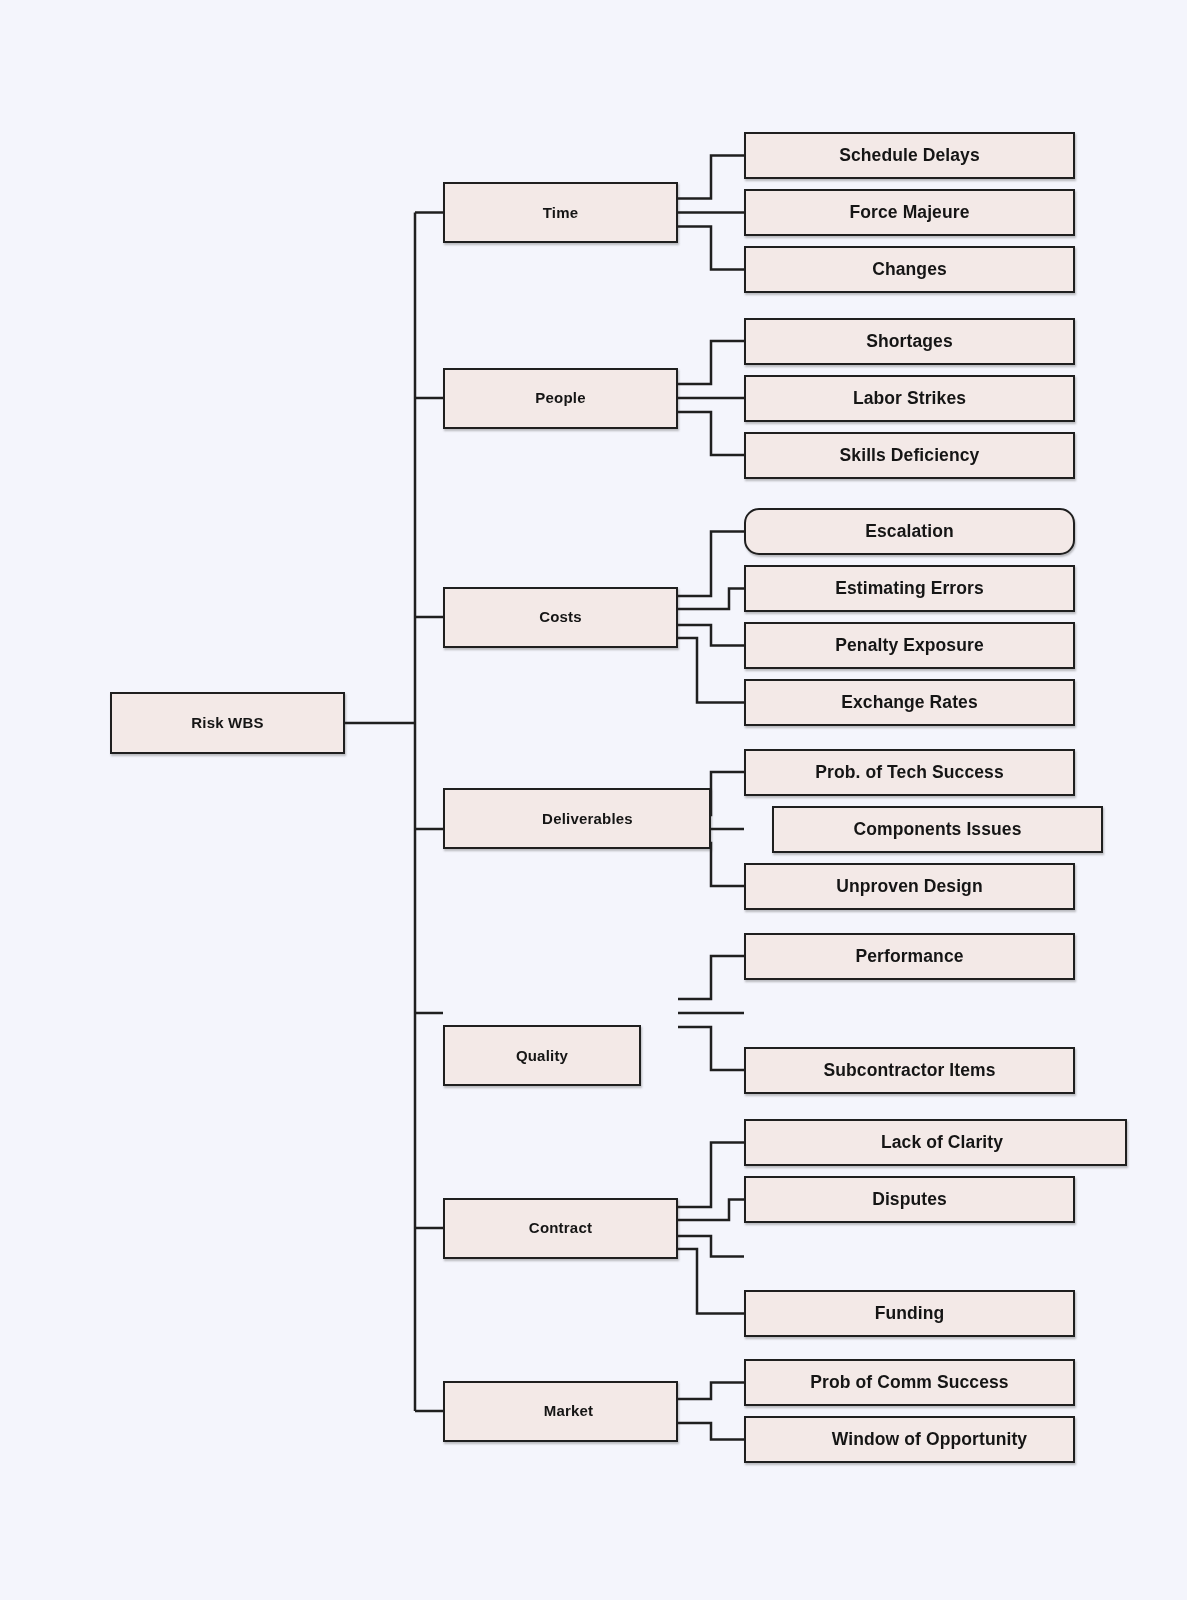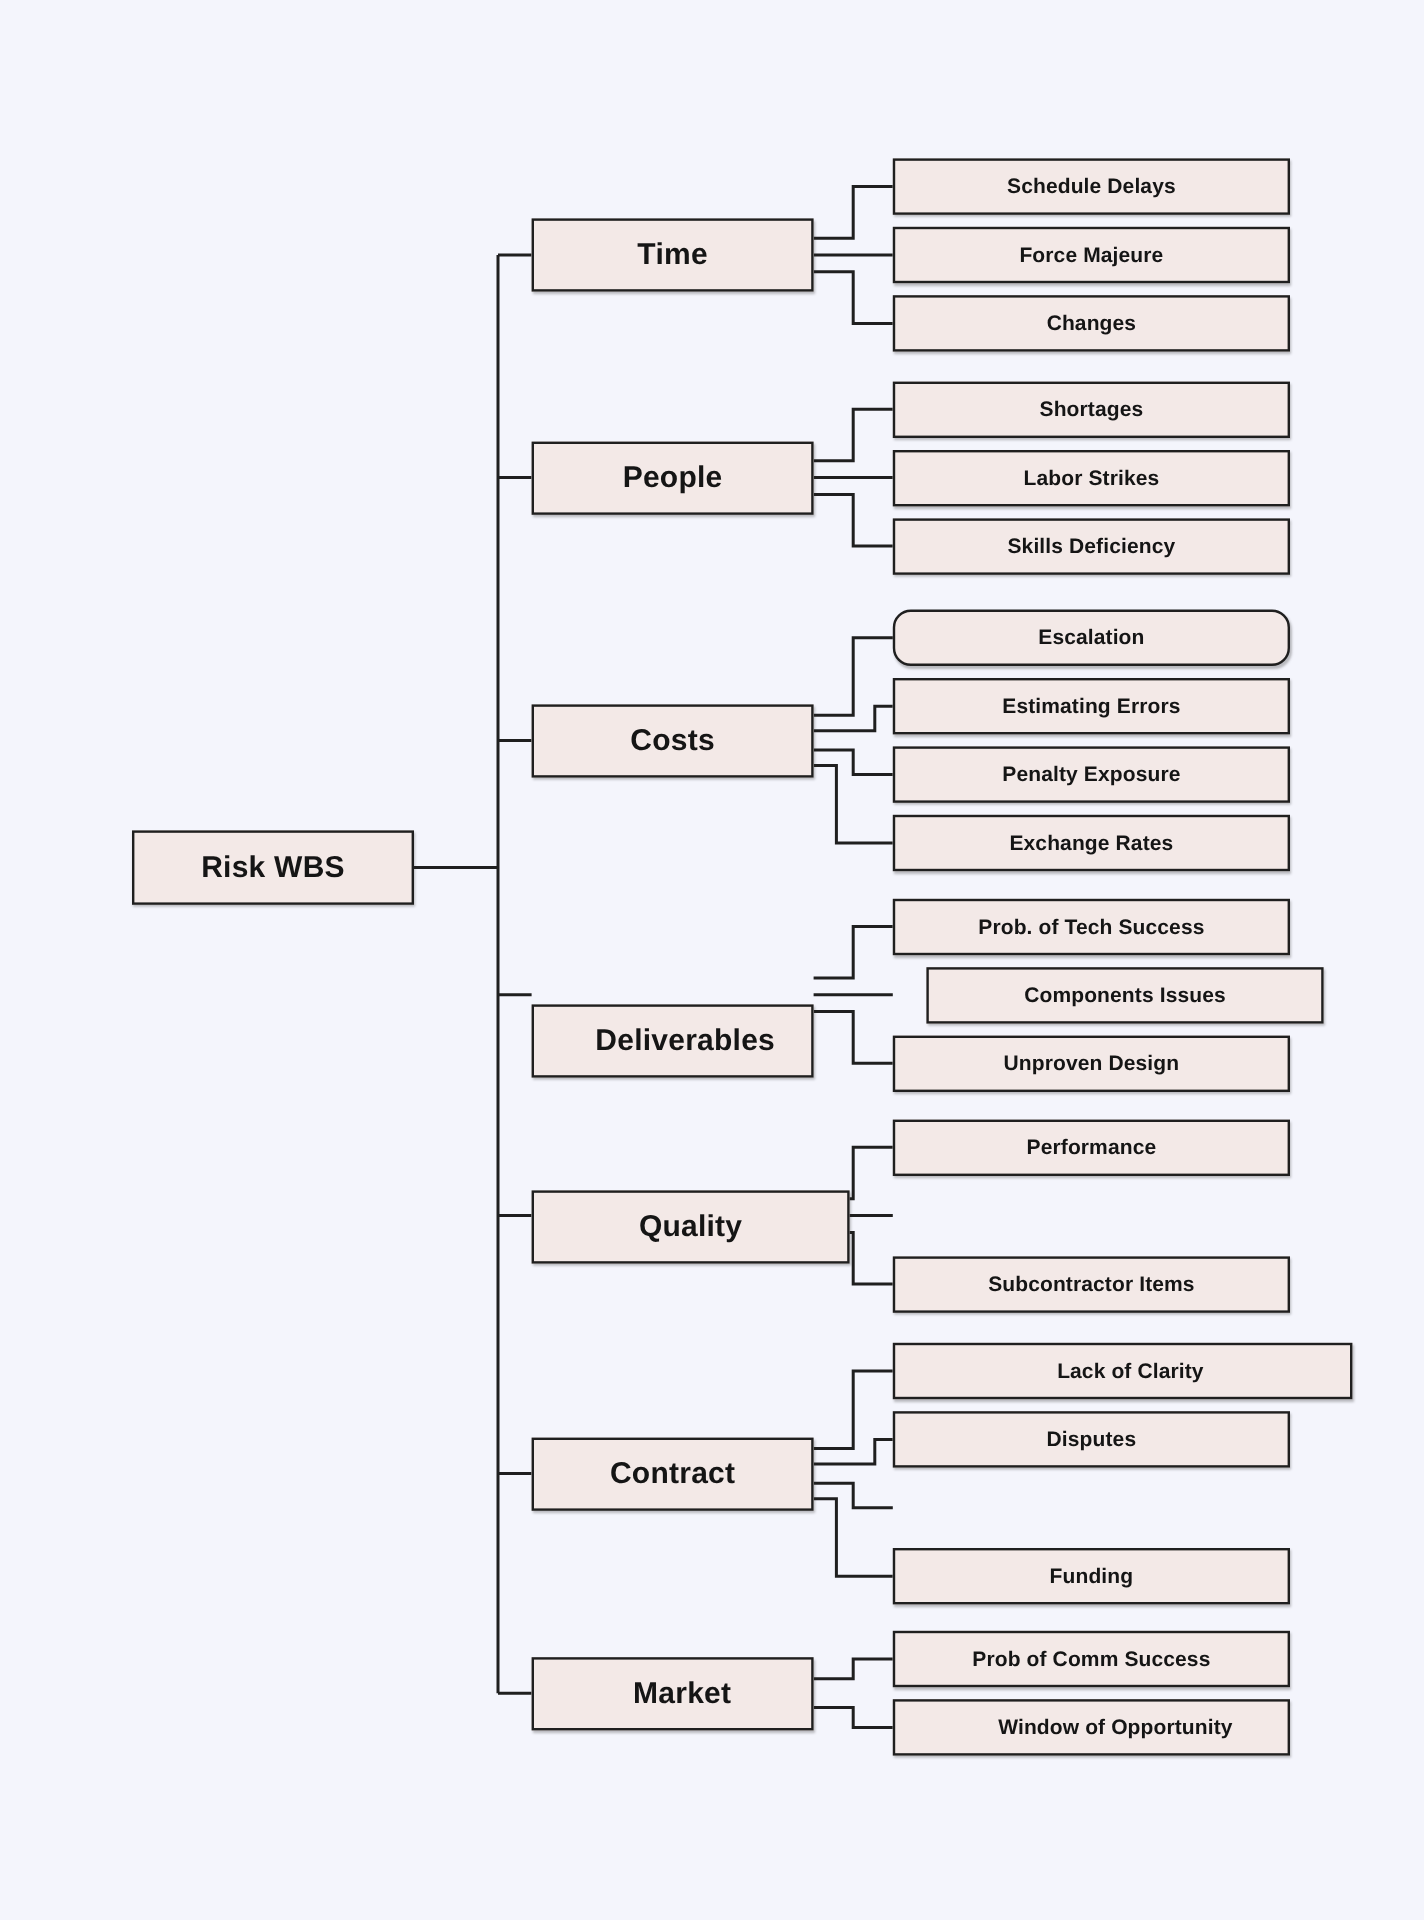--- a/index.html
+++ b/index.html
@@ -29,21 +29,21 @@
     color:var(--text,#151515);
     display:flex;
     align-items:center;
     justify-content:center;
     text-align:center;
     font-weight:700;
     box-shadow:1px 2px 2px rgba(45,45,45,0.3);
     line-height:1.15;
   }
   .leaf{font-size:17.5px;letter-spacing:0.1px;}
-  .cat,.rootnode{font-size:25px;letter-spacing:0.2px;}
+  .cat,.rootnode{font-size:15px;letter-spacing:0.2px;}
 </style>
 </head>
 <body>
 
 <div class="canvas">
   <svg class="connectors" viewBox="0 0 1187 1600" xmlns="http://www.w3.org/2000/svg">
       <path d="M 415 212.5 V 1411" fill="none" stroke="#1f1f1f" stroke-width="2.5"></path>
       <path d="M 345 723 H 415" fill="none" stroke="#1f1f1f" stroke-width="2.5"></path>
       <path d="M 415 212.5 H 443" fill="none" stroke="#1f1f1f" stroke-width="2.5"></path>
       <path d="M 678 198.5 H 711 V 155.5 H 744" fill="none" stroke="#1f1f1f" stroke-width="2.5"></path>
@@ -82,25 +82,25 @@
     <div class="node leaf" style="left: 744px; top: 246px; width: 331px; height: 47px;">Changes</div>
     <div class="node cat" style="left: 443px; top: 367.5px; width: 235px; height: 61px;">People</div>
     <div class="node leaf" style="left: 744px; top: 317.5px; width: 331px; height: 47px;">Shortages</div>
     <div class="node leaf" style="left: 744px; top: 374.5px; width: 331px; height: 47px;">Labor Strikes</div>
     <div class="node leaf" style="left: 744px; top: 431.5px; width: 331px; height: 47px;">Skills Deficiency</div>
     <div class="node cat" style="left: 443px; top: 586.5px; width: 235px; height: 61px;">Costs</div>
     <div class="node leaf" style="left: 744px; top: 508px; width: 331px; height: 47px; border-radius: 15px;">Escalation</div>
     <div class="node leaf" style="left: 744px; top: 565px; width: 331px; height: 47px;">Estimating Errors</div>
     <div class="node leaf" style="left: 744px; top: 622px; width: 331px; height: 47px;">Penalty Exposure</div>
     <div class="node leaf" style="left: 744px; top: 679px; width: 331px; height: 47px;">Exchange Rates</div>
-    <div class="node cat" style="left: 443px; top: 837px; width: 235px; height: 61px; padding-left: 21px;">Deliverables</div>
+    <div class="node cat" style="left: 443px; top: 788px; width: 268px; height: 61px; padding-left: 21px;">Deliverables</div>
     <div class="node leaf" style="left: 744px; top: 748.5px; width: 331px; height: 47px;">Prob. of Tech Success</div>
     <div class="node leaf" style="left: 744px; top: 805.5px; width: 331px; height: 47px; margin-left: 28px;">Components Issues</div>
     <div class="node leaf" style="left: 744px; top: 862.5px; width: 331px; height: 47px;">Unproven Design</div>
-    <div class="node cat" style="left: 443px; top: 992px; width: 265px; height: 61px;">Quality</div>
+    <div class="node cat" style="left: 443px; top: 1025px; width: 198px; height: 61px;">Quality</div>
     <div class="node leaf" style="left: 744px; top: 932.5px; width: 331px; height: 47px;">Performance</div>
     <div class="node leaf" style="left: 744px; top: 1046.5px; width: 331px; height: 47px;">Subcontractor Items</div>
     <div class="node cat" style="left: 443px; top: 1197.5px; width: 235px; height: 61px;">Contract</div>
     <div class="node leaf" style="left: 744px; top: 1119px; width: 383px; height: 47px; padding-left: 13px;">Lack of Clarity</div>
     <div class="node leaf" style="left: 744px; top: 1176px; width: 331px; height: 47px;">Disputes</div>
     <div class="node leaf" style="left: 744px; top: 1290px; width: 331px; height: 47px;">Funding</div>
     <div class="node cat" style="left: 443px; top: 1380.5px; width: 235px; height: 61px; padding-left: 16px;">Market</div>
     <div class="node leaf" style="left: 744px; top: 1359px; width: 331px; height: 47px;">Prob of Comm Success</div>
     <div class="node leaf" style="left: 744px; top: 1416px; width: 331px; height: 47px; padding-left: 40px;">Window of Opportunity</div>
   </div>

